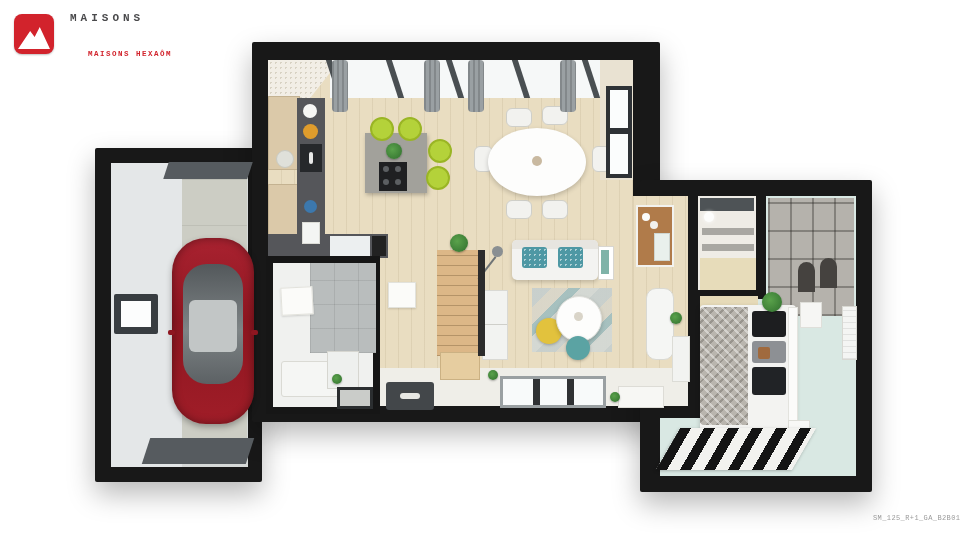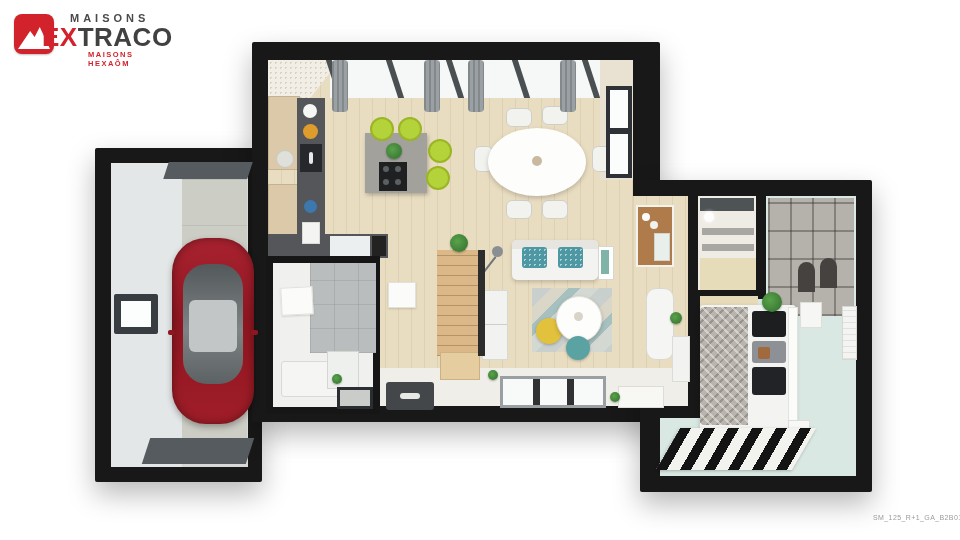--- a/index.html
+++ b/index.html
@@ -1,17 +1,17 @@
 <!DOCTYPE html>
 <html style="--brand_red: #d2232c; --brand_dark: #414144; --wall: #181818; --wood_floor: #e9ddc1; --white_floor: #efeee8; --garage_floor: #d9dcdd; --concrete: #cccdc4; --mint_floor: #d9e8e3; --car_red: #9c1b24; --stool_lime: #b4d23a; --sofa_teal: #4e98a4; --pouf_yellow: #e2c23d; --pouf_teal: #5ba3a3; --stairs_wood: #dcb787; --tile_gray: #b9bdbd; --shelf_gray: #b5b2ac; --counter_dark: #55565a;"><head>
 <meta charset="utf-8">
 <style>
   html,body{margin:0;padding:0;background:#fff;}
   #canvas{position:relative;width:960px;height:540px;background:#ffffff;overflow:hidden;
-          font-family:Liberation Sans, sans-serif;}
+          font-family:Liberation Mono, monospace;}
   .abs{position:absolute;}
   .circle{border-radius:50%;}
 
   
   .logo{left:12px;top:8px;width:160px;height:52px;}
   .logo-icon{left:2px;top:6px;width:40px;height:40px;background:var(--brand_red);border-radius:8px;
              box-shadow:0 1px 2px rgba(0,0,0,.25);}
   .mountain{left:4px;bottom:5px;width:32px;height:22px;background:#fff;
             clip-path:polygon(0 100%,38% 18%,52% 46%,68% 0,100% 100%);}
   .brand-line1{left:58px;top:4px;font-size:11px;font-weight:bold;letter-spacing:4px;color:#4a4a4c;}
@@ -163,21 +163,20 @@
 </head>
 <body>
 
 <div id="canvas">
 
   <div class="abs logo">
     <div class="abs logo-icon">
       <div class="abs mountain"></div>
     </div>
     <div class="abs brand-line1">MAISONS</div>
-    <div class="abs brand-line2"><span class="accent">EX</span><span>TRACO</span></div>
     <div class="abs brand-tagline">MAISONS HEXAÔM</div>
   </div>
 
   <div class="abs wall wall-garage"></div>
   <div class="abs wall wall-main"></div>
   <div class="abs wall wall-right"></div>
 
   <div class="abs garage-floor"></div>
   <div class="abs concrete-strip"></div>
   <div class="abs garage-door-top"></div>

